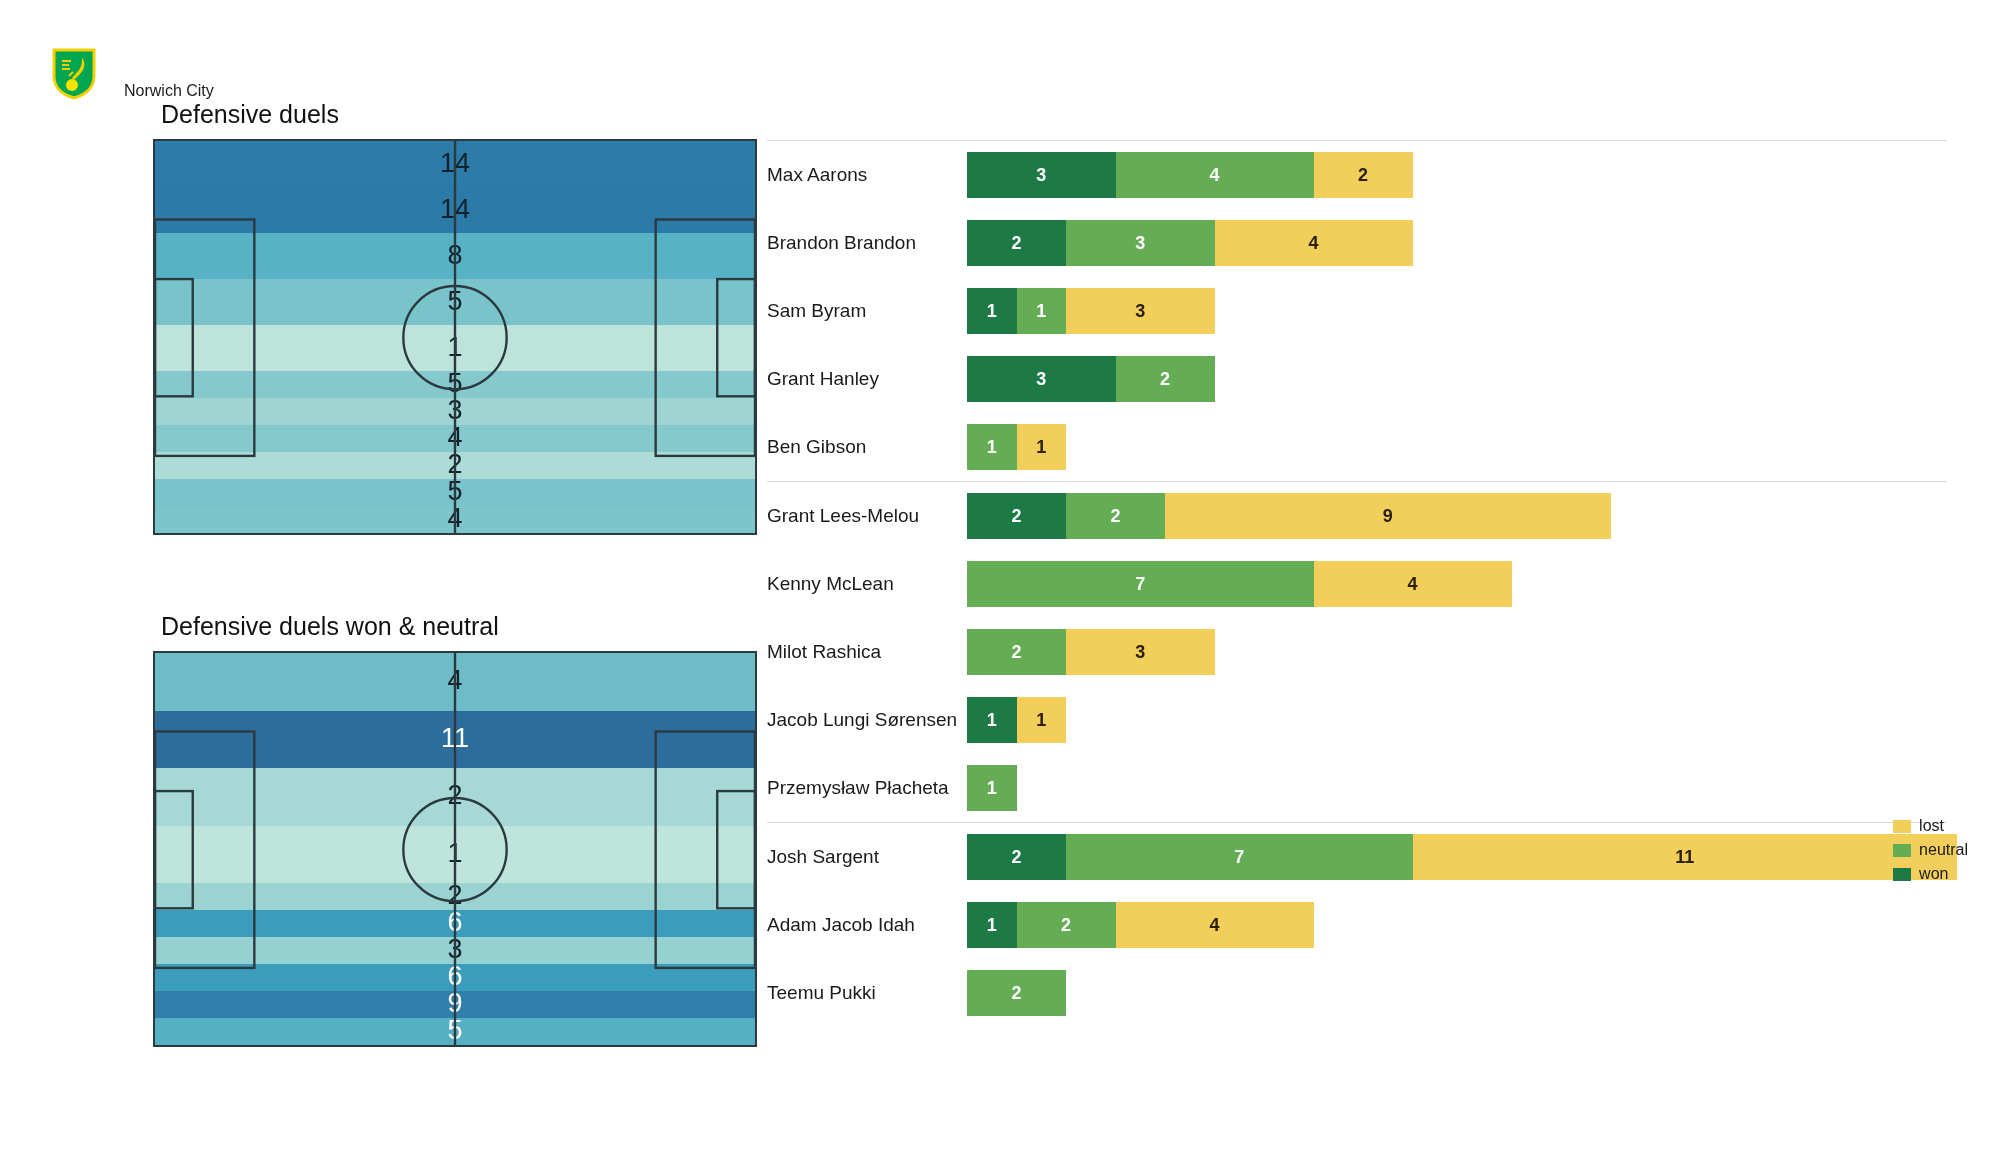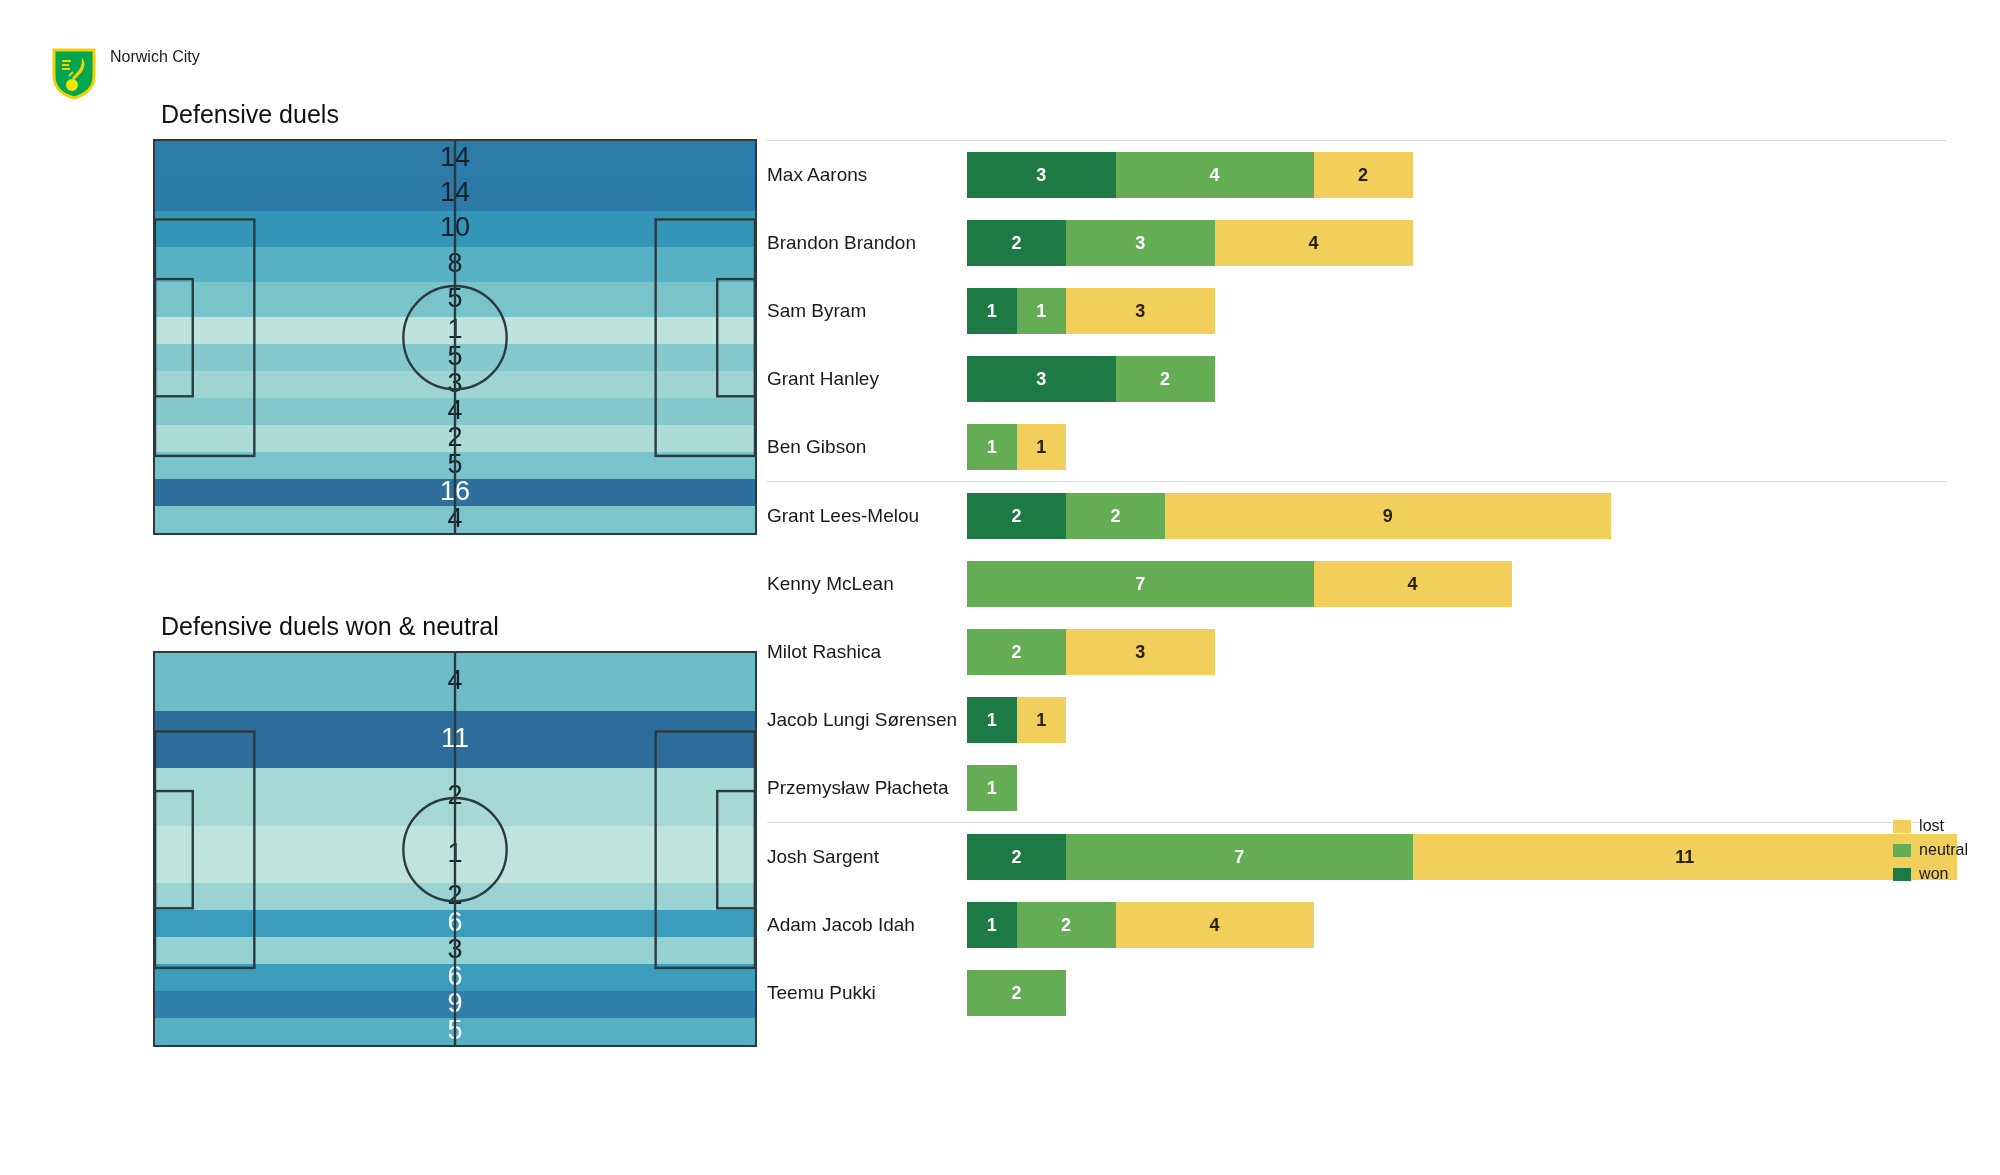--- a/index.html
+++ b/index.html
@@ -15,22 +15,22 @@
     position: relative;
     overflow: hidden;
   }
 
   
   #team-header {
     position: absolute;
     left: 52px;
     top: 48px;
     display: flex;
-    align-items: flex-start;
-    gap: 14px;
+    align-items: flex-end;
+    gap: 28px;
   }
   #crest {
     width: 44px;
     height: 52px;
     flex: none;
   }
 
   
   .pitch-block { position: absolute; padding-left: 33px; }
   .pitch-title {
@@ -161,23 +161,20 @@
 <div class="pitch-block" style="left:120px; top:100px;">
   <div class="pitch-title">Defensive duels</div>
   <div class="pitch">
     <div class="heat-grid" id="grid-0">
         <div class="heat-cell" style="background: rgb(44, 123, 169); color: rgb(18, 34, 44);">
           <span>14</span>
         </div>
         <div class="heat-cell" style="background: rgb(43, 122, 168); color: rgb(18, 34, 44);">
           <span>14</span>
         </div>
-        <div class="heat-cell" style="background: rgb(52, 151, 184); color: rgb(18, 34, 44);">
-          <span>10</span>
-        </div>
         <div class="heat-cell" style="background: rgb(88, 178, 198); color: rgb(18, 34, 44);">
           <span>8</span>
         </div>
         <div class="heat-cell" style="background: rgb(121, 196, 203); color: rgb(18, 34, 44);">
           <span>5</span>
         </div>
         <div class="heat-cell" style="background: rgb(189, 227, 219); color: rgb(18, 34, 44);">
           <span>1</span>
         </div>
         <div class="heat-cell" style="background: rgb(134, 201, 205); color: rgb(18, 34, 44);">
@@ -193,23 +190,20 @@
           <span>4</span>
         </div>
         <div class="heat-cell" style="background: rgb(173, 220, 215); color: rgb(18, 34, 44);">
           <span>2</span>
         </div>
         <div class="heat-cell" style="background: rgb(255, 255, 255); color: rgb(18, 34, 44);">
           <span></span>
         </div>
         <div class="heat-cell" style="background: rgb(121, 196, 203); color: rgb(18, 34, 44);">
           <span>5</span>
-        </div>
-        <div class="heat-cell" style="background: rgb(47, 111, 158); color: rgb(255, 255, 255);">
-          <span>16</span>
         </div>
         <div class="heat-cell" style="background: rgb(124, 197, 203); color: rgb(18, 34, 44);">
           <span>4</span>
         </div>
       </div>
     <svg class="lines" viewBox="0 0 604 396" preserveAspectRatio="none">
       <g fill="none" stroke="#2b3a3f" stroke-width="2.4">
         <line x1="302" y1="0" x2="302" y2="396"></line>
         <circle cx="302" cy="198" r="52"></circle>
         <rect x="0" y="79" width="100" height="238"></rect>

